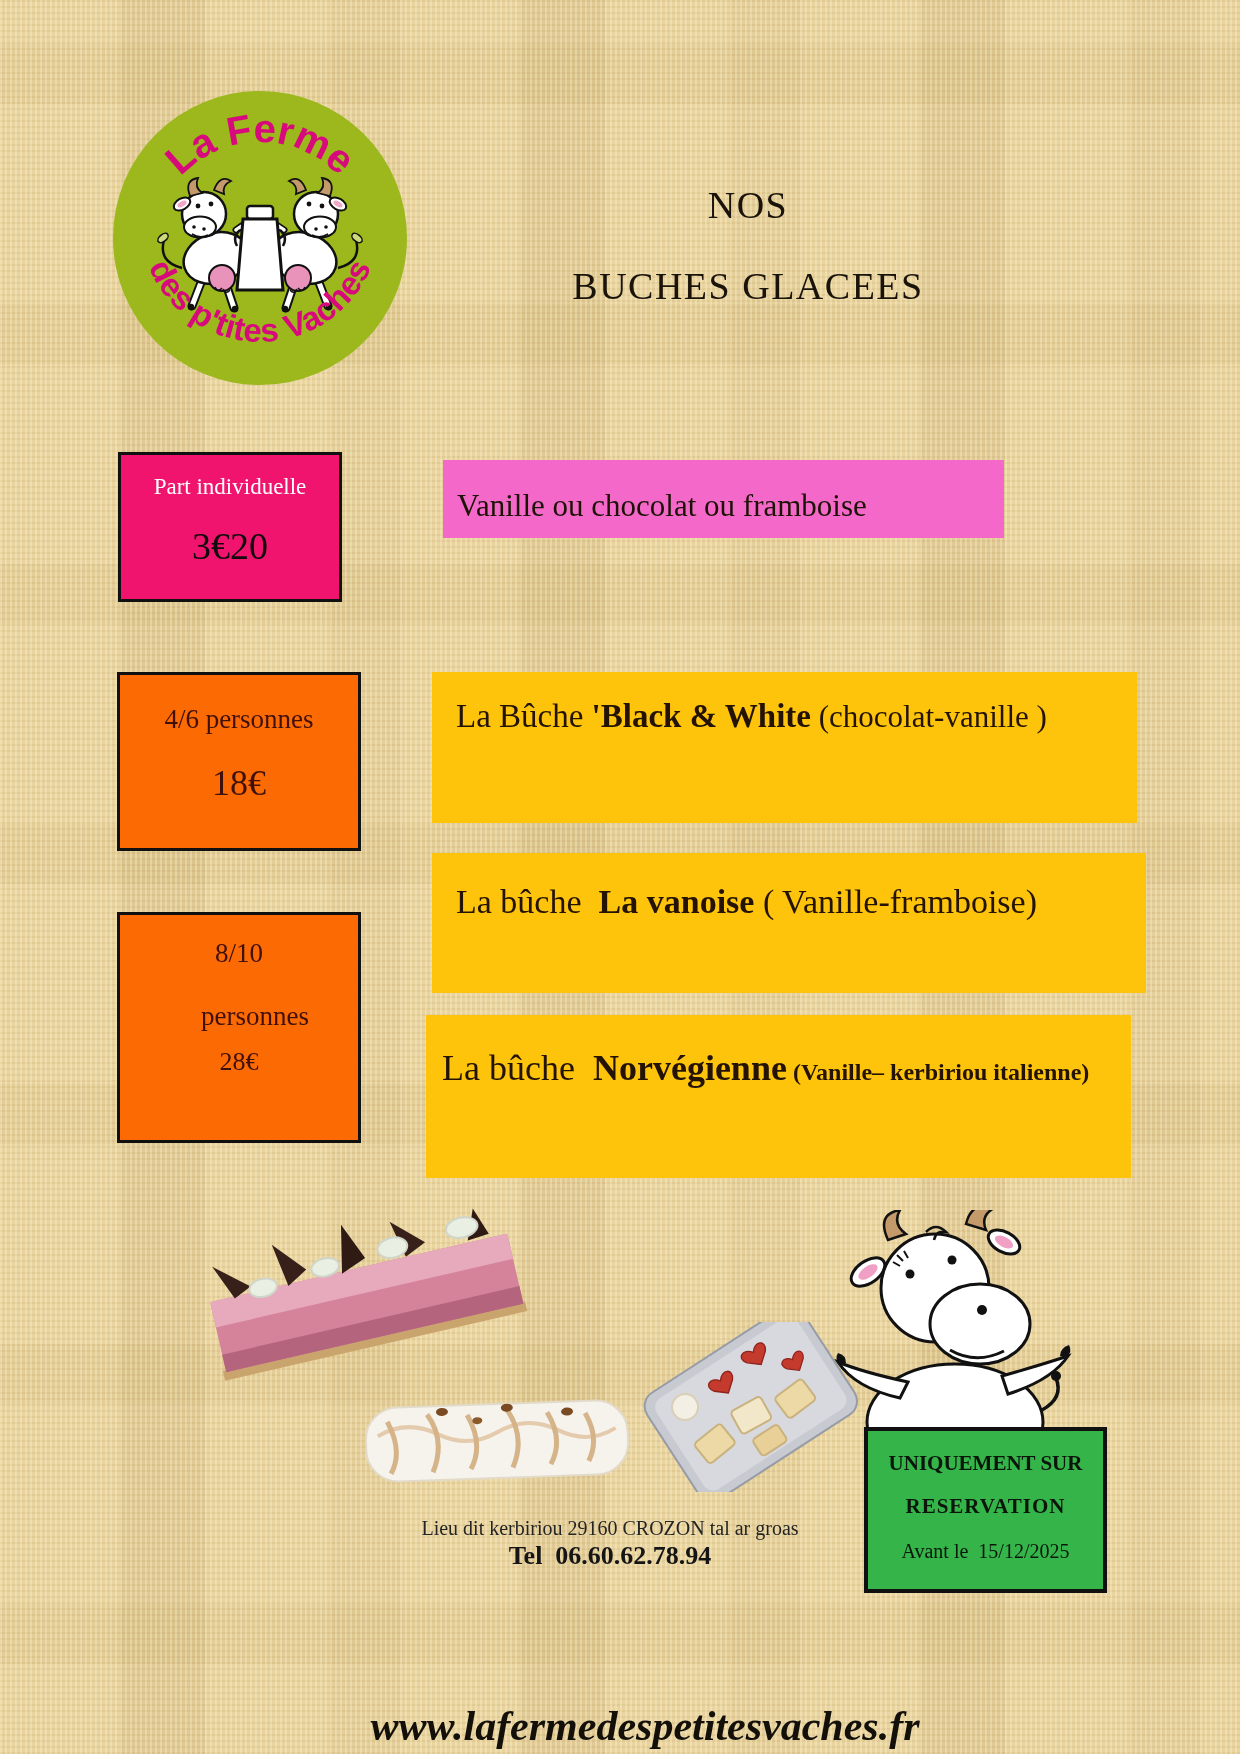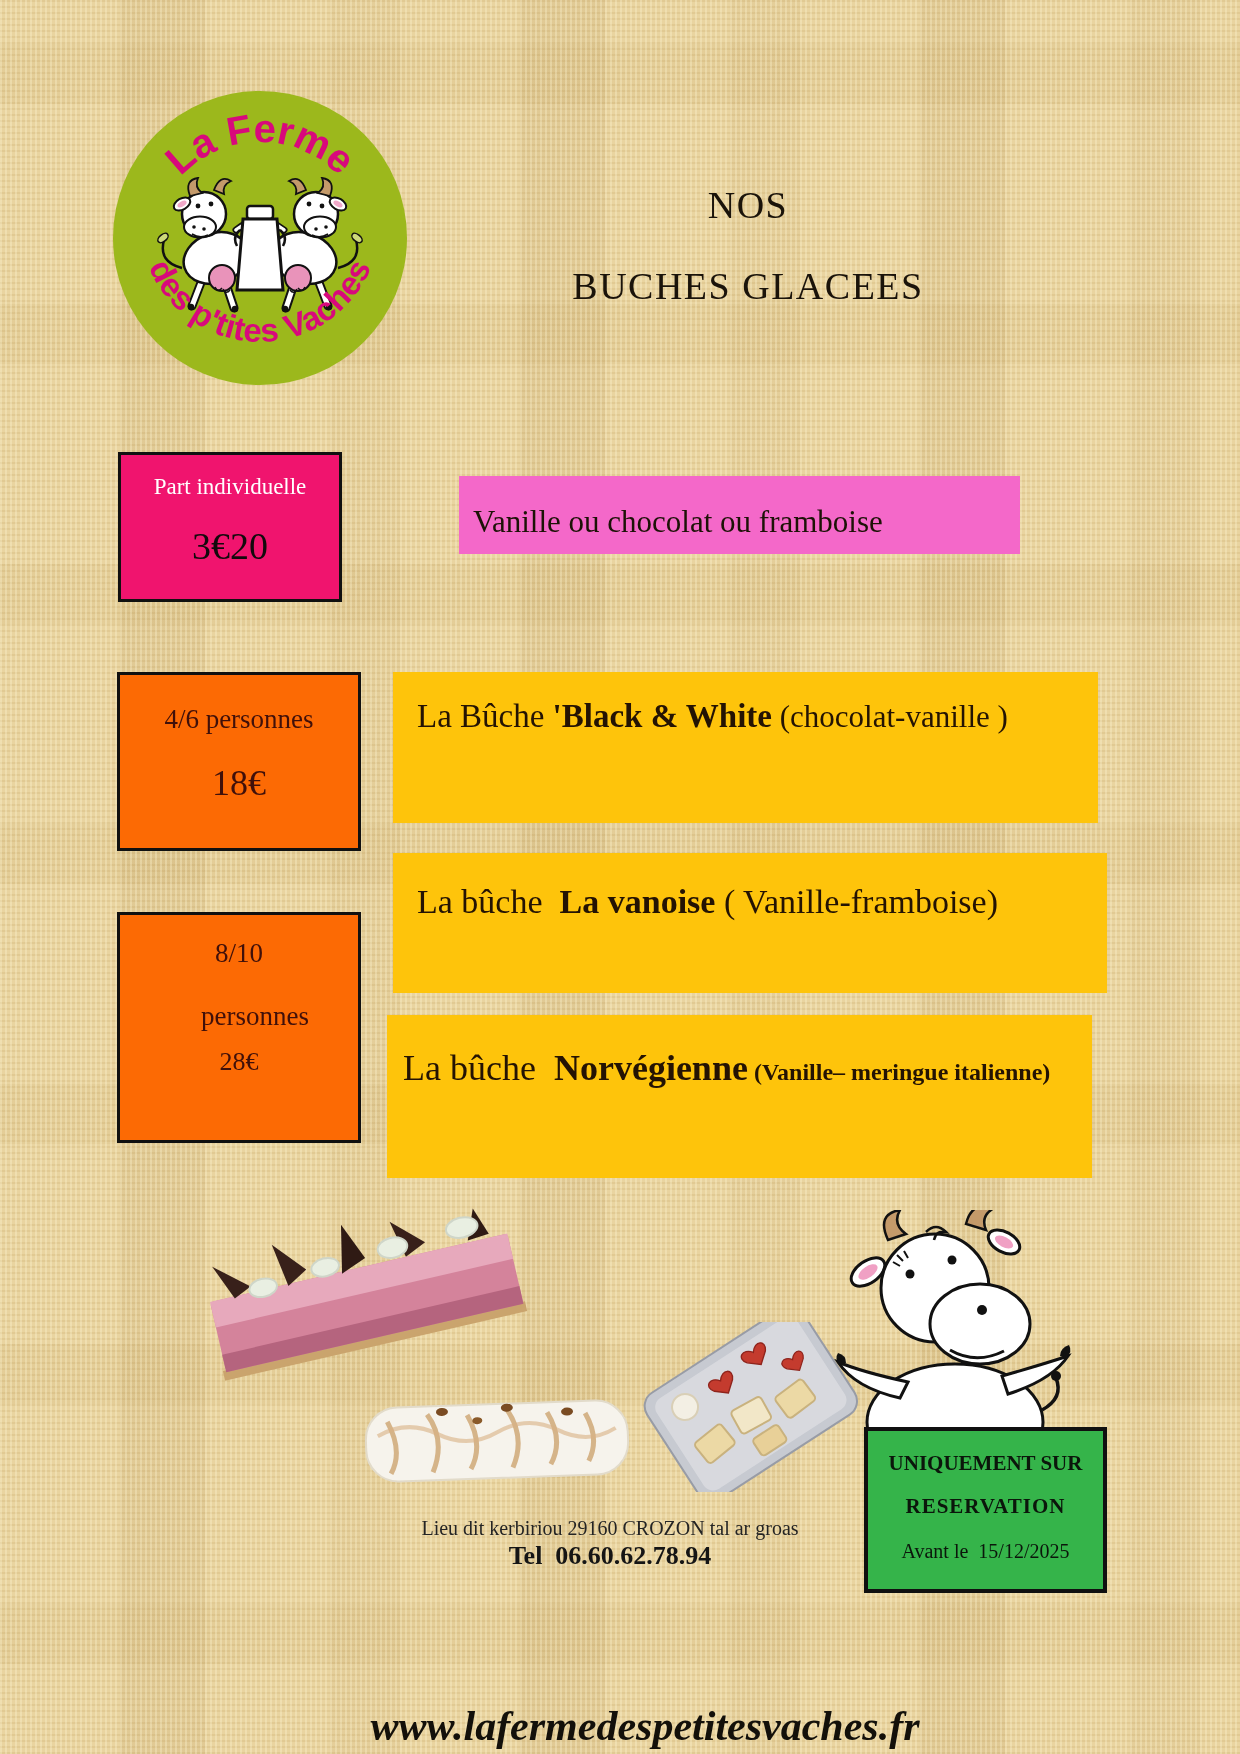--- a/index.html
+++ b/index.html
@@ -19,33 +19,33 @@
   .pre, .pre span{white-space:pre;}
 
   .title-line{line-height:1;letter-spacing:1.5px;color:#1a130a;}
   #title-1{left:548px;top:186px;width:400px;font-size:38px;}
   #title-2{left:498px;top:267px;width:500px;font-size:38px;}
 
   #pink-box{left:118px;top:452px;width:224px;height:150px;}
   #pink-box .l1{left:0;top:20px;width:100%;font-size:23px;line-height:1;color:#ffffff;}
   #pink-box .l2{left:0;top:72px;width:100%;font-size:38px;line-height:1;color:#120a0c;}
 
-  #flavor-banner{left:459px;top:460px;width:561px;height:78px;margin-top:16px;}
+  #flavor-banner{left:443px;top:460px;width:561px;height:78px;}
   #flavor-banner .txt{padding:30px 0 0 14px;font-size:31px;line-height:1;color:#1c1206;}
 
   .orange-text{color:#40100a;line-height:1;}
   #orange-box-1{left:117px;top:672px;width:244px;height:179px;}
   #orange-box-1 .l1{left:0;top:31px;width:100%;font-size:27px;}
   #orange-box-1 .l2{left:0;top:90px;width:100%;font-size:36px;}
   #orange-box-2{left:117px;top:912px;width:244px;height:231px;}
   #orange-box-2 .l1{left:0;top:25px;width:100%;font-size:27px;}
   #orange-box-2 .l2{left:0;top:88px;width:100%;font-size:27px;margin-left:16px;}
   #orange-box-2 .l3{left:0;top:134px;width:100%;font-size:26px;}
 
-  .buche-banner{color:#241303;}
+  .buche-banner{color:#241303;margin-left:39px;}
   .buche-banner .runs{display:flex;align-items:baseline;}
   #buche-1{left:393px;top:672px;width:705px;height:151px;}
   #buche-1 .runs{padding:26px 0 0 24px;}
   #buche-1 .r-pre{font-size:33px;} #buche-1 .r-name{font-size:33px;font-weight:bold;} #buche-1 .r-suf{font-size:31px;}
   #buche-2{left:393px;top:853px;width:714px;height:140px;}
   #buche-2 .runs{padding:30px 0 0 24px;}
   #buche-2 .r-pre{font-size:34px;} #buche-2 .r-name{font-size:34px;font-weight:bold;} #buche-2 .r-suf{font-size:34px;}
   #buche-3{left:387px;top:1015px;width:705px;height:163px;}
   #buche-3 .runs{padding:32px 0 0 16px;}
   #buche-3 .r-pre{font-size:36px;} #buche-3 .r-name{font-size:36px;font-weight:bold;} #buche-3 .r-suf{font-size:24px;font-weight:bold;}
@@ -150,21 +150,21 @@
   </div>
 
   <div class="abs box-border" id="orange-box-2" style="background:#fc6a04;padding-left:24px;">
     <div class="abs ctr orange-text l1">8/10</div>
     <div class="abs ctr orange-text l2">personnes</div>
     <div class="abs ctr orange-text l3">28€</div>
   </div>
 
   <div class="abs buche-banner" id="buche-3" style="background:#fec40b;">
     <div class="runs pre">
-      <span class="r-pre">La bûche  </span><span class="r-name">Norvégienne</span><span class="r-suf"> (Vanille– meringue italienne)</span>
+      <span class="r-pre">La bûche  </span><span class="r-name">Norvégienne</span><span class="r-suf"> (Vanille– kerbiriou italienne)</span>
     </div>
   </div>
 
   <div class="abs" id="photo-raspberry">
     <svg viewBox="0 0 335 185" width="335" height="185">
       <rect x="12" y="132" width="310" height="10" fill="#caa46d"></rect>
       <rect x="15" y="62" width="305" height="72" rx="4" fill="#d4839b"></rect>
       <rect x="15" y="62" width="305" height="26" fill="#e7a9bc"></rect>
       <rect x="15" y="116" width="305" height="18" fill="#b5647e"></rect>
       <polygon points="40,64 25,28 58,56" fill="#38201a"></polygon>

